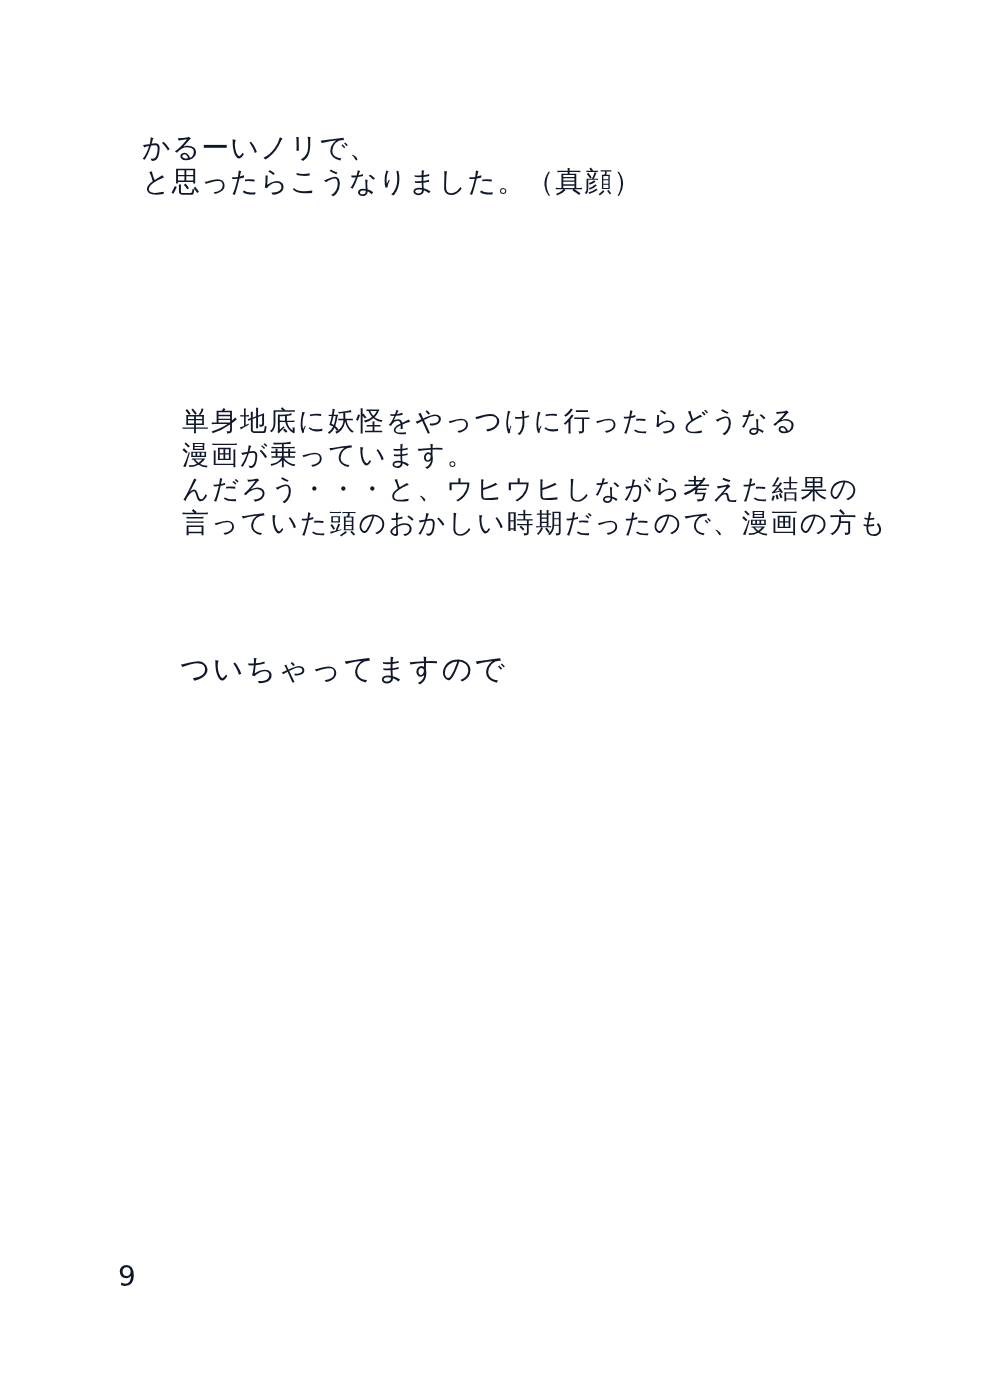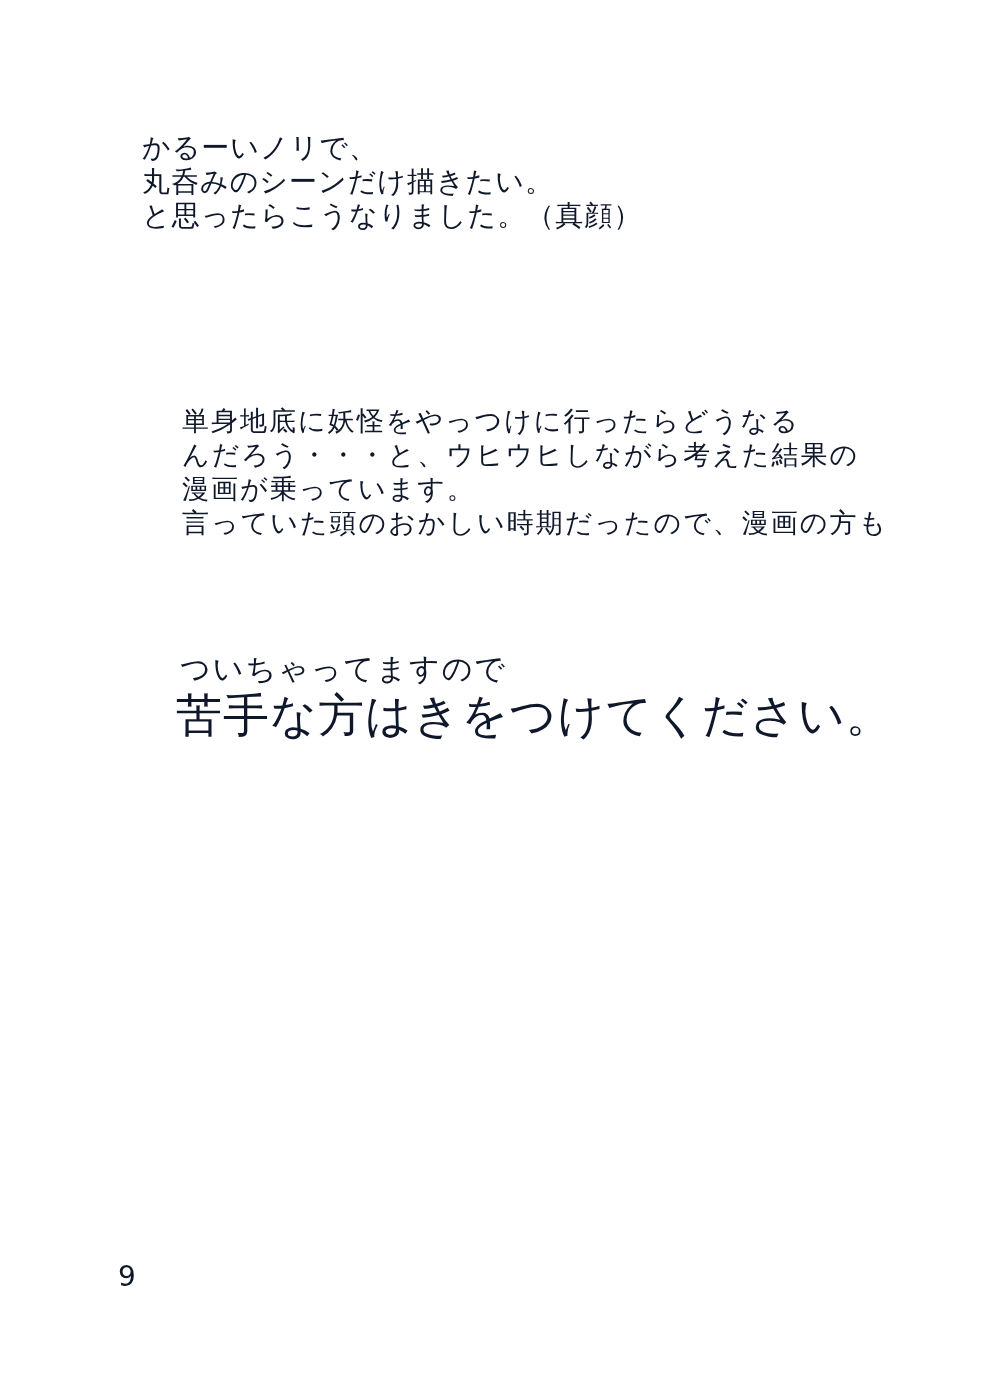--- a/index.html
+++ b/index.html
@@ -92,32 +92,30 @@
     line-height: 34px;
   }
 </style>
 </head>
 <body>
 
 <div id="page">
 
   <div class="intro">
     <div>かるーいノリで、</div>
-    <div>丸呑みのシーンだけ描きたい。</div>
     <div>と思ったらこうなりました。（真顔）</div>
   </div>
 
 
   <div class="note-body">
     <div>単身地底に妖怪をやっつけに行ったらどうなる</div>
+    <div>漫画が乗っています。</div>
     <div>んだろう・・・と、ウヒウヒしながら考えた結果の</div>
-    <div>漫画が乗っています。</div>
     <div>言っていた頭のおかしい時期だったので、漫画の方も</div>
   </div>
 
   <div class="warning">
     <div class="warning-line2">ついちゃってますので</div>
-    <div class="warning-line3">苦手な方はきをつけてください。</div>
   </div>
 
   <div class="page-number">9</div>
 
 </div>
 
 </body></html>

